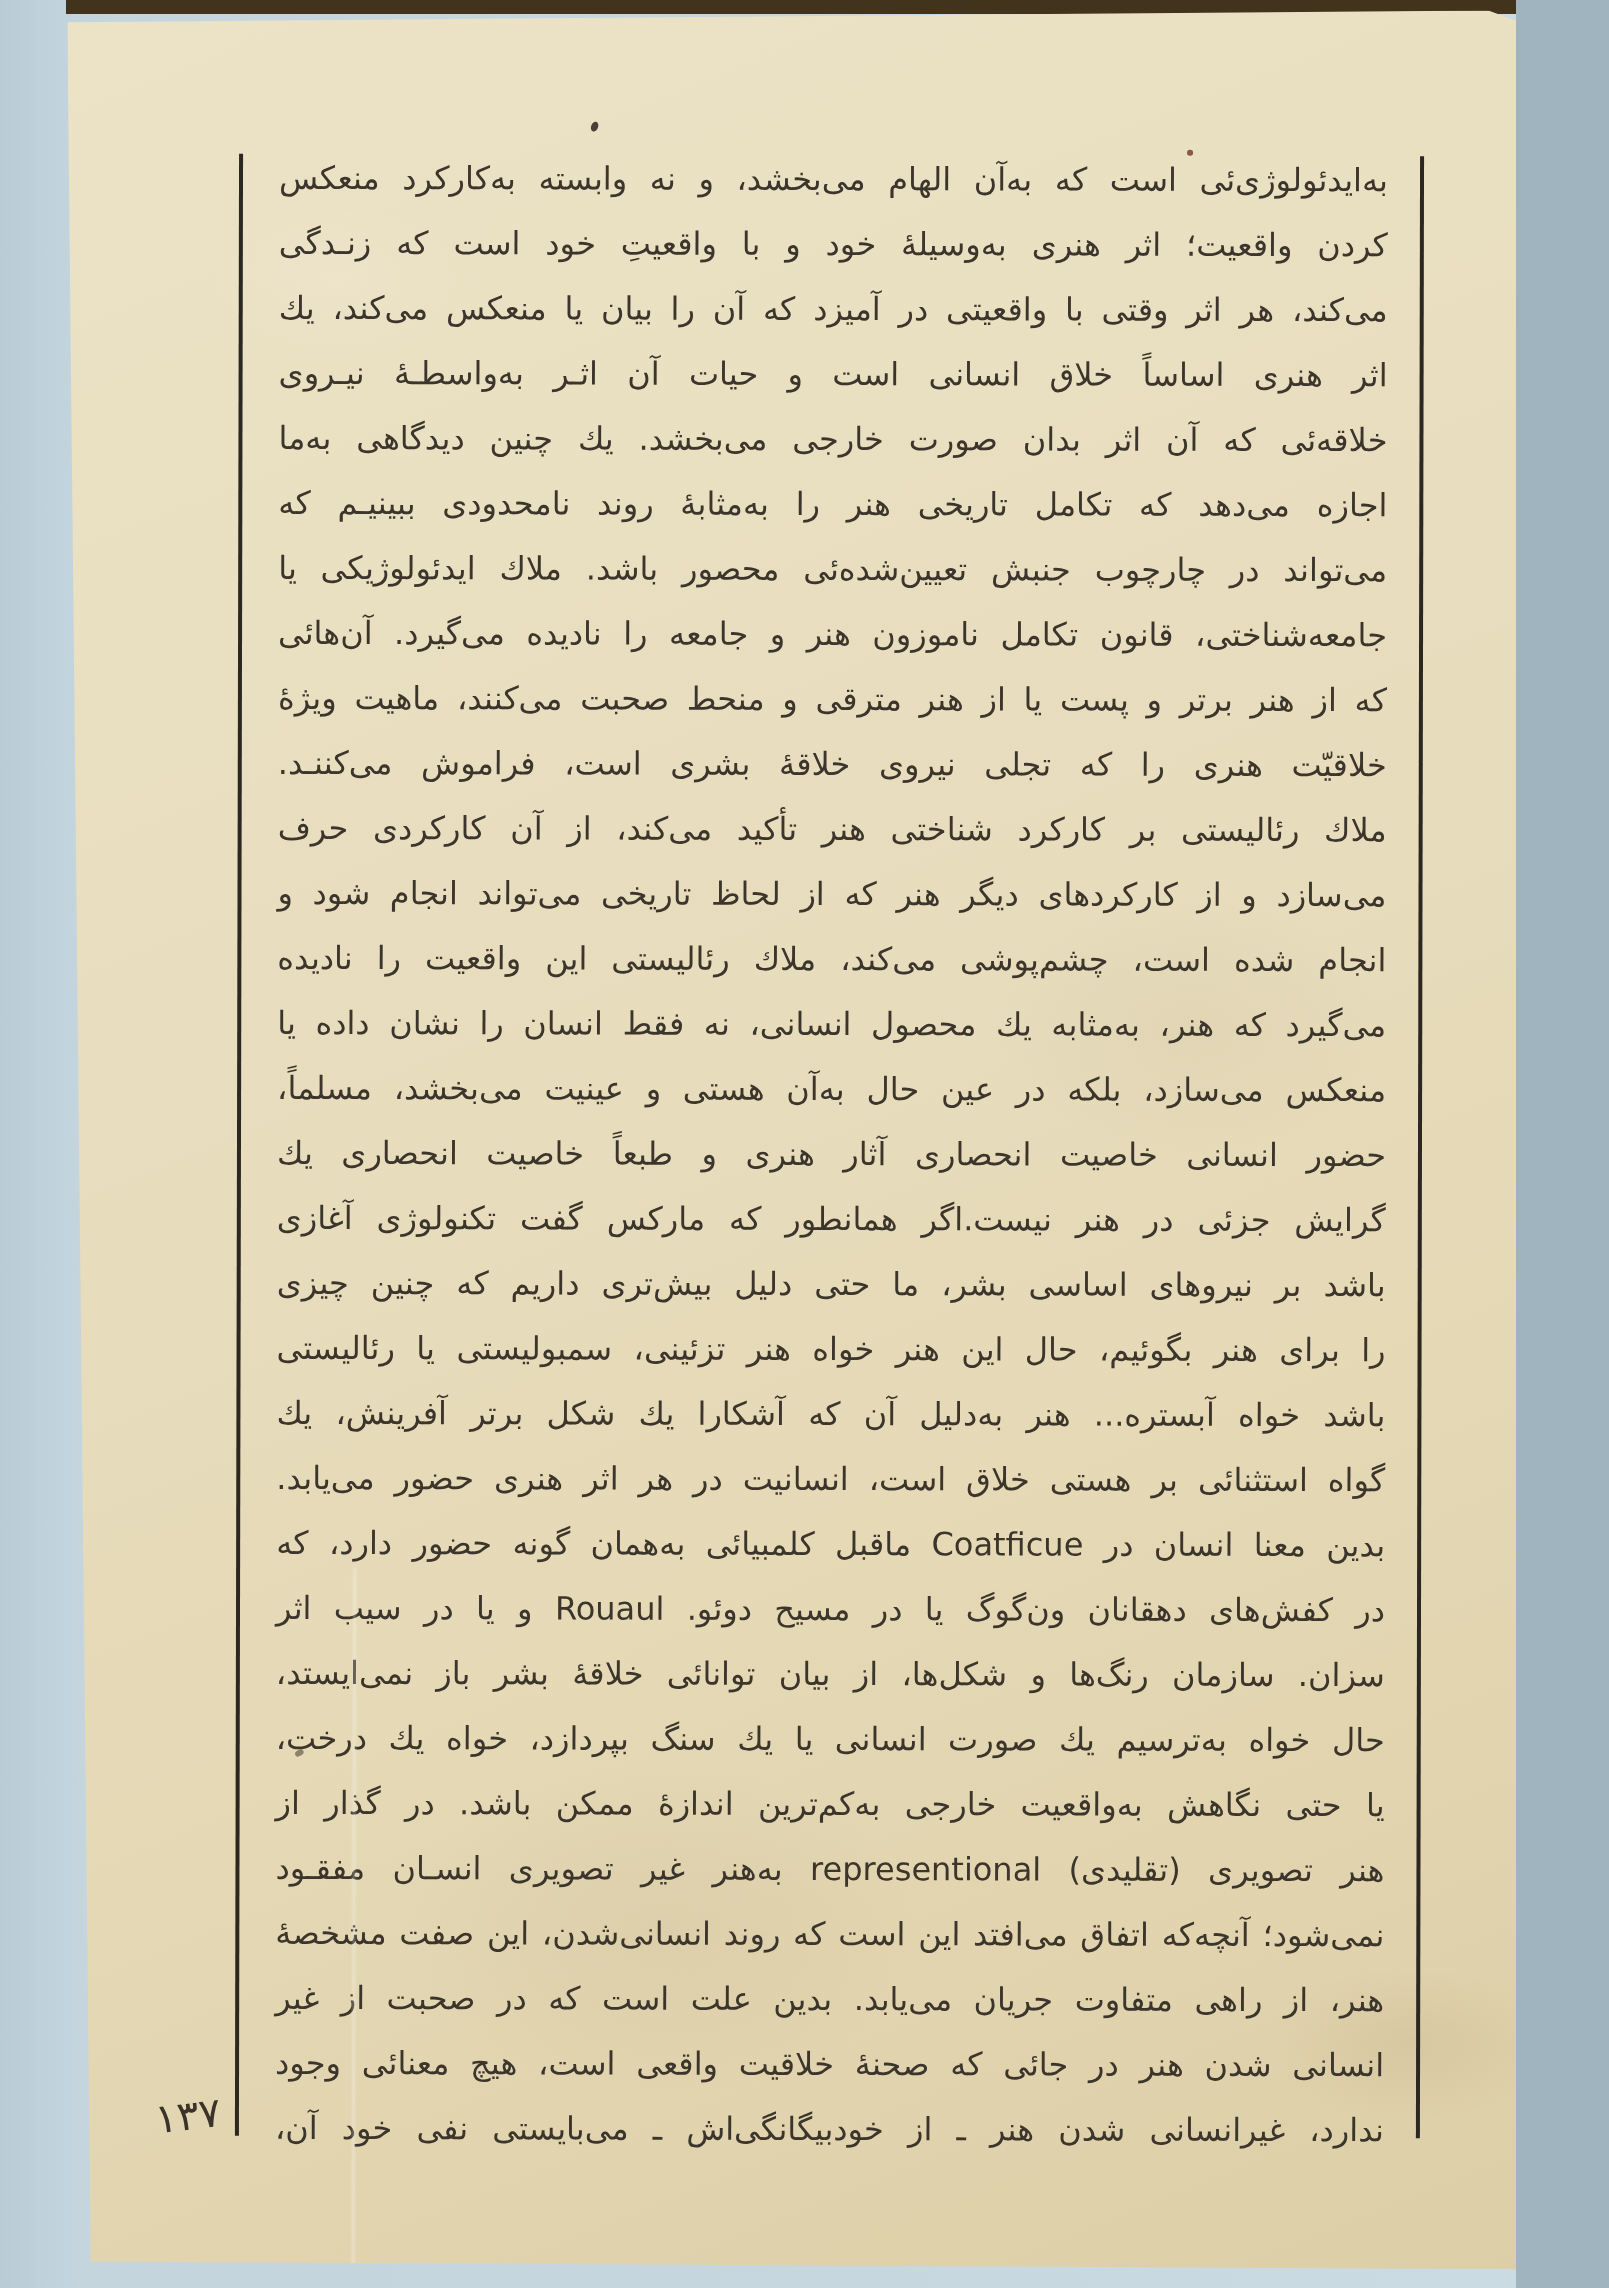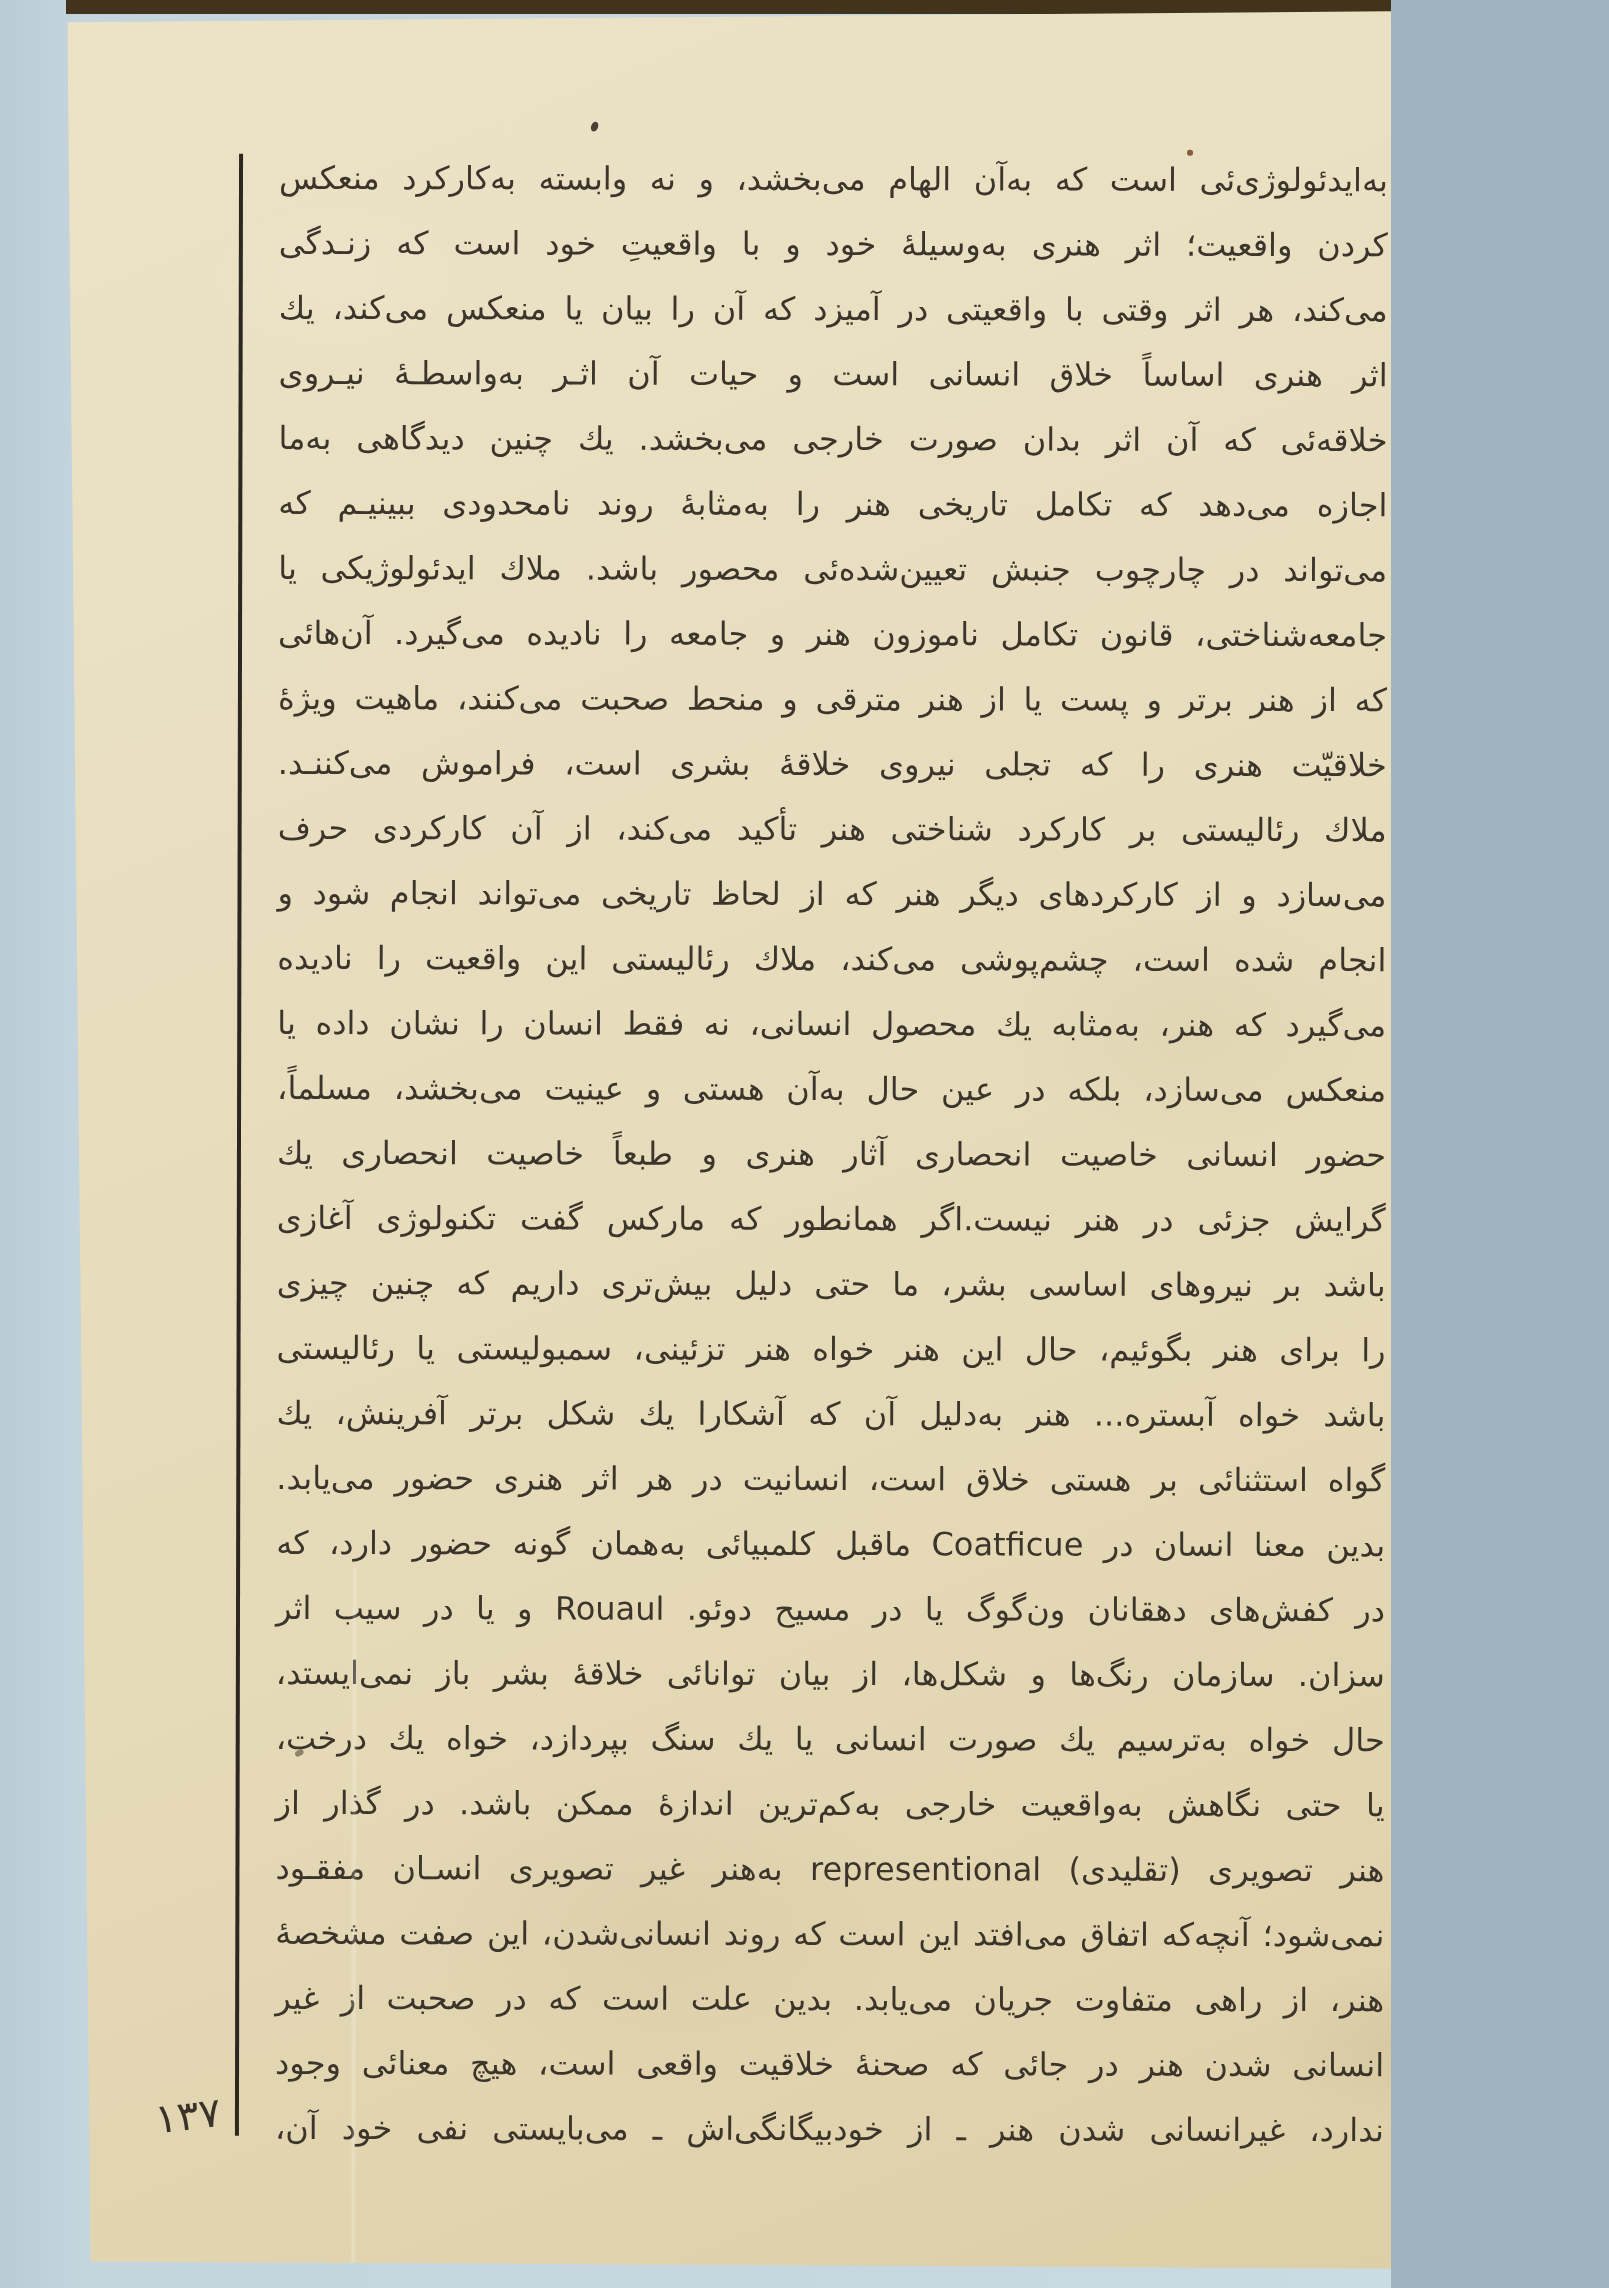--- a/index.html
+++ b/index.html
@@ -1,18 +1,18 @@
 <!DOCTYPE html>
 <html lang="fa" style="font-size:14.8px"><head>
 <meta charset="utf-8">
 <style>
   html,body{margin:0;padding:0;background:#9fb4bf;}
   .scan{
     position:relative;
-    width:1391px;height:2289px;
+    width:1516px;height:2289px;
     background:linear-gradient(90deg,#b9ccd6 0px,#c4d5de 83px,#c6d7e0 55%,#cbdbe3 100%);
     overflow:hidden;
     font-family:"DejaVu Sans",sans-serif;
   }
   .edge-strip{
     position:absolute;left:66px;top:0;width:1491px;height:14px;
     background:#42341c;
   }
   .paper{
     position:absolute;left:65px;top:9.2px;width:1497px;height:2259px;

